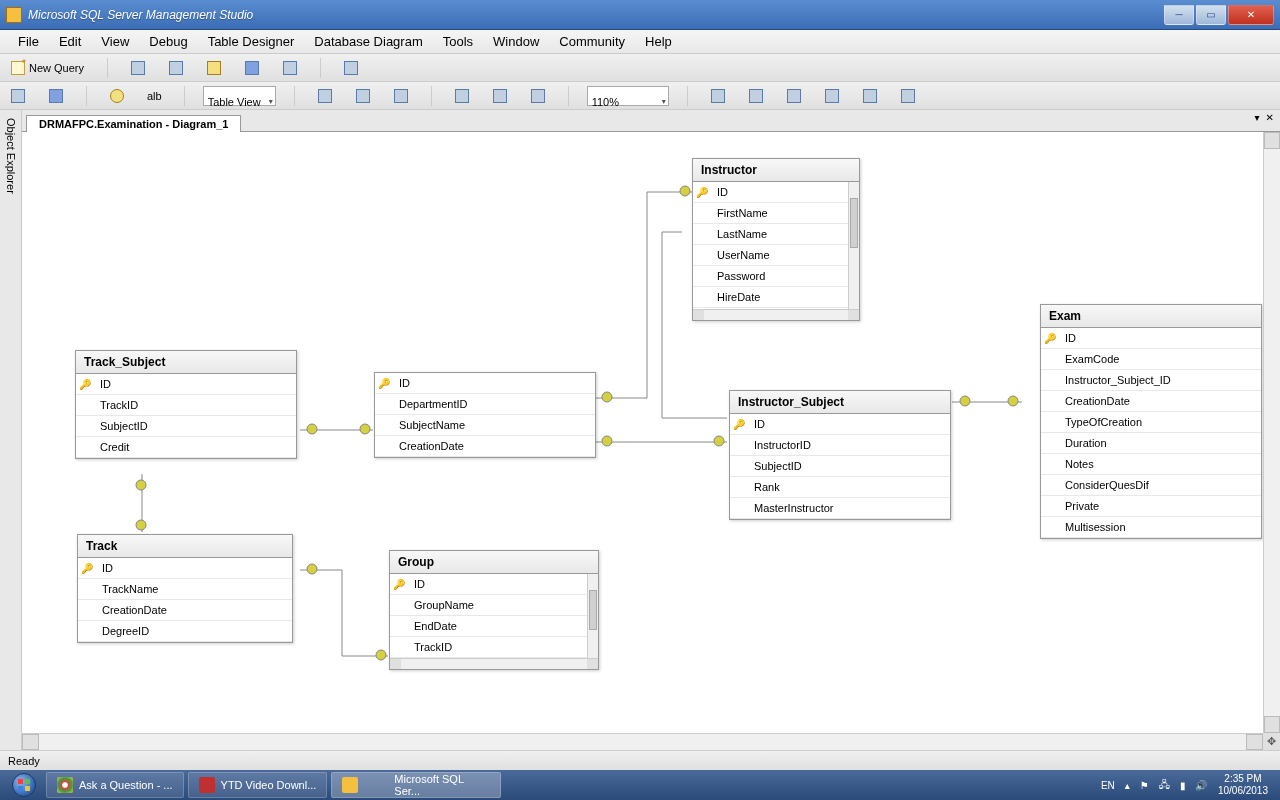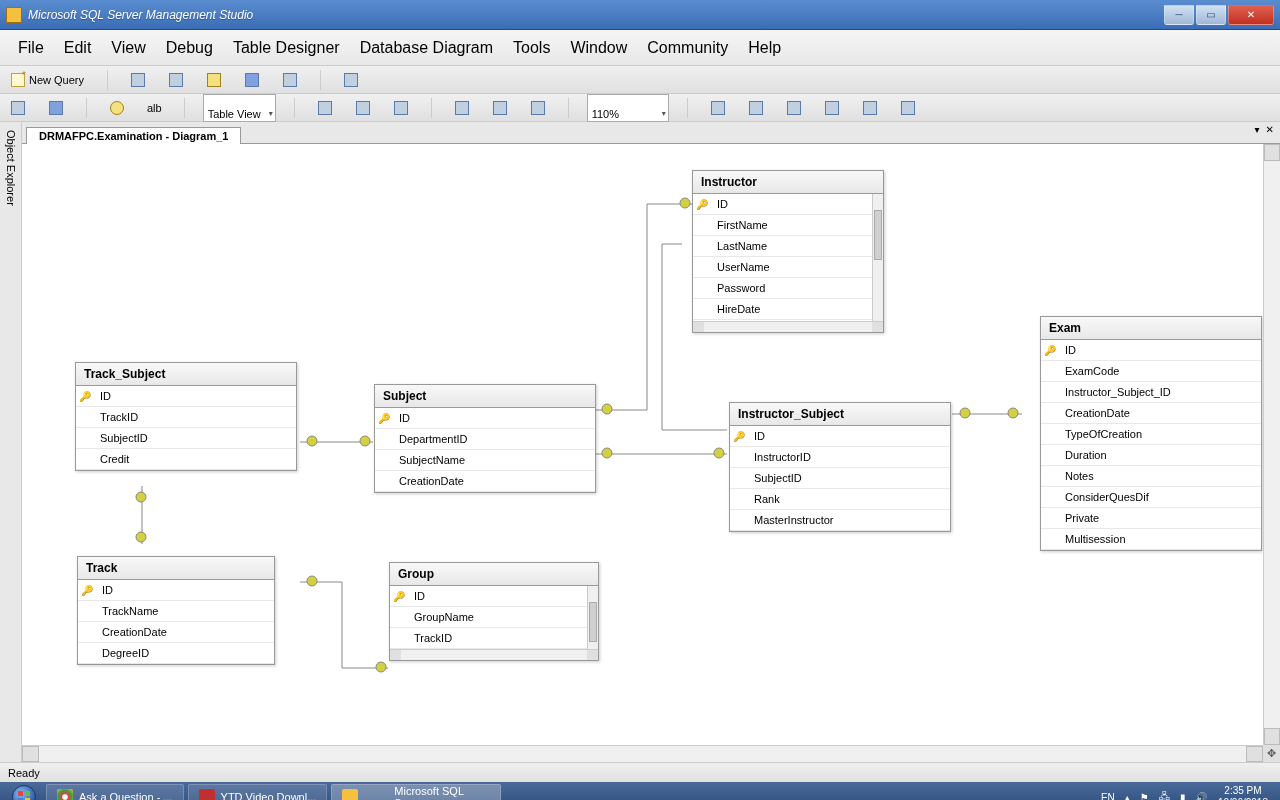--- a/index.html
+++ b/index.html
@@ -8,29 +8,29 @@
 
 .titlebar { height: 30px; background: linear-gradient(#5a8dd0, #3a6db5); display: flex; align-items: center; padding: 0 6px; color: #fff; font-size: 12px; border-bottom: 1px solid #2a4a7a; }
 .titlebar .app-icon { width: 16px; height: 16px; background: #f5c040; border: 1px solid #a07010; margin-right: 6px; }
 .titlebar .title-text { flex: 1; text-shadow: 0 1px 1px rgba(0,0,0,0.3); font-style: italic; }
 .win-btns { display: flex; gap: 2px; }
 .win-btn { width: 30px; height: 20px; display: flex; align-items: center; justify-content: center; font-size: 10px; border: 1px solid rgba(255,255,255,0.3); border-radius: 0 0 3px 3px; cursor: pointer; }
 .win-min, .win-max { background: linear-gradient(#d0e0f0, #a0b8d8); color: #2a4a7a; }
 .win-close { background: linear-gradient(#e06050, #c03020); width: 46px; color: #fff; }
 
 
-.menubar { height: 36px; background: linear-gradient(#f5f5f5, #e8e8e8); border-bottom: 1px solid #ccc; display: flex; align-items: center; padding: 0 8px; font-size: 16px; }
+.menubar { height: 24px; background: linear-gradient(#f5f5f5, #e8e8e8); border-bottom: 1px solid #ccc; display: flex; align-items: center; padding: 0 8px; font-size: 13px; }
 .menu-item { padding: 3px 10px; cursor: pointer; }
 
 
 .toolbar { height: 28px; background: linear-gradient(#f0f0f0, #e0e0e0); border-bottom: 1px solid #ccc; display: flex; align-items: center; padding: 0 6px; font-size: 12px; gap: 14px; }
 .tb-btn { height: 22px; min-width: 22px; display: inline-flex; align-items: center; justify-content: center; padding: 0 4px; border: 1px solid transparent; border-radius: 2px; cursor: pointer; font-size: 11px; }
 .tb-sep { width: 1px; height: 20px; background: #ccc; margin: 0 4px; }
 .tb-text { font-size: 11px; padding: 0 4px; }
-.tb-combo { height: 28px; border: 1px solid #aaa; background: #fff; font-size: 11px; padding: 12px 14px 0 4px; position: relative; display: inline-flex; align-items: center; }
+.tb-combo { height: 20px; border: 1px solid #aaa; background: #fff; font-size: 11px; padding: 12px 14px 0 4px; position: relative; display: inline-flex; align-items: center; }
 .tb-combo::after { content: "▾"; position: absolute; right: 2px; font-size: 8px; color: #555; }
 
 
 .body-row { display: flex; height: calc(800px - 30px - 24px - 28px - 28px - 20px - 30px); }
 .obj-explorer { width: 22px; background: #e8e8e8; border-right: 1px solid #ccc; writing-mode: vertical-rl; text-orientation: mixed; font-size: 11px; display: flex; align-items: center; justify-content: flex-start; padding-top: 8px; }
 
 
 .tab-bar { height: 22px; background: #e8e8e8; display: flex; align-items: flex-end; padding-left: 4px; border-bottom: 1px solid #999; position: relative; }
 .tab { background: #fff; border: 1px solid #999; border-bottom: none; padding: 2px 12px; font-size: 11px; font-weight: bold; position: relative; top: 1px; }
 .tab-ctrl { position: absolute; right: 6px; top: 2px; font-size: 10px; display: flex; gap: 6px; }
@@ -267,21 +267,20 @@
               <span class="row-name">SubjectID</span>
             </div>
           <div class="dbtable-row">
               <span class="row-icon"></span>
               <span class="row-name">Credit</span>
             </div>
         </div>
       </div>
 
       <div class="dbtable" style="left:352px; top:240px; width:222px">
-        <div class="dbtable-title">Subject</div>
         <div class="dbtable-body">
           <div class="dbtable-row">
               <span class="row-icon">
                 <span class="key-icon">🔑</span>
               </span>
               <span class="row-name">ID</span>
             </div>
           <div class="dbtable-row">
               <span class="row-icon"></span>
               <span class="row-name">DepartmentID</span>
@@ -290,21 +289,21 @@
               <span class="row-icon"></span>
               <span class="row-name">SubjectName</span>
             </div>
           <div class="dbtable-row">
               <span class="row-icon"></span>
               <span class="row-name">CreationDate</span>
             </div>
         </div>
       </div>
 
-      <div class="dbtable" style="left:55px; top:412px; width:198px">
+      <div class="dbtable" style="left:55px; top:402px; width:216px">
         <div class="dbtable-title">Track</div>
         <div class="dbtable-body">
           <div class="dbtable-row">
               <span class="row-icon">
                 <span class="key-icon">🔑</span>
               </span>
               <span class="row-name">ID</span>
             </div>
           <div class="dbtable-row">
               <span class="row-icon"></span>
@@ -329,30 +328,34 @@
                 <span class="key-icon">🔑</span>
               </span>
               <span class="row-name">ID</span>
             </div>
           <div class="dbtable-row">
               <span class="row-icon"></span>
               <span class="row-name">GroupName</span>
             </div>
           <div class="dbtable-row">
               <span class="row-icon"></span>
+              <span class="row-name">EndDate</span>
+            </div>
+          <div class="dbtable-row">
+              <span class="row-icon"></span>
               <span class="row-name">TrackID</span>
             </div>
           <div class="mini-scroll-v">
               <div class="mini-scroll-v-thumb" style="top:16px; height:40px"></div>
             </div>
           <div class="mini-scroll-h"></div>
         </div>
       </div>
 
-      <div class="dbtable" style="left:670px; top:26px; width:192px">
+      <div class="dbtable" style="left:670px; top:26px; width:168px">
         <div class="dbtable-title">Instructor</div>
         <div class="dbtable-body" style="padding-right:11px; padding-bottom:11px; height:138px; overflow:hidden">
           <div class="dbtable-row">
               <span class="row-icon">
                 <span class="key-icon">🔑</span>
               </span>
               <span class="row-name">ID</span>
             </div>
           <div class="dbtable-row">
               <span class="row-icon"></span>

